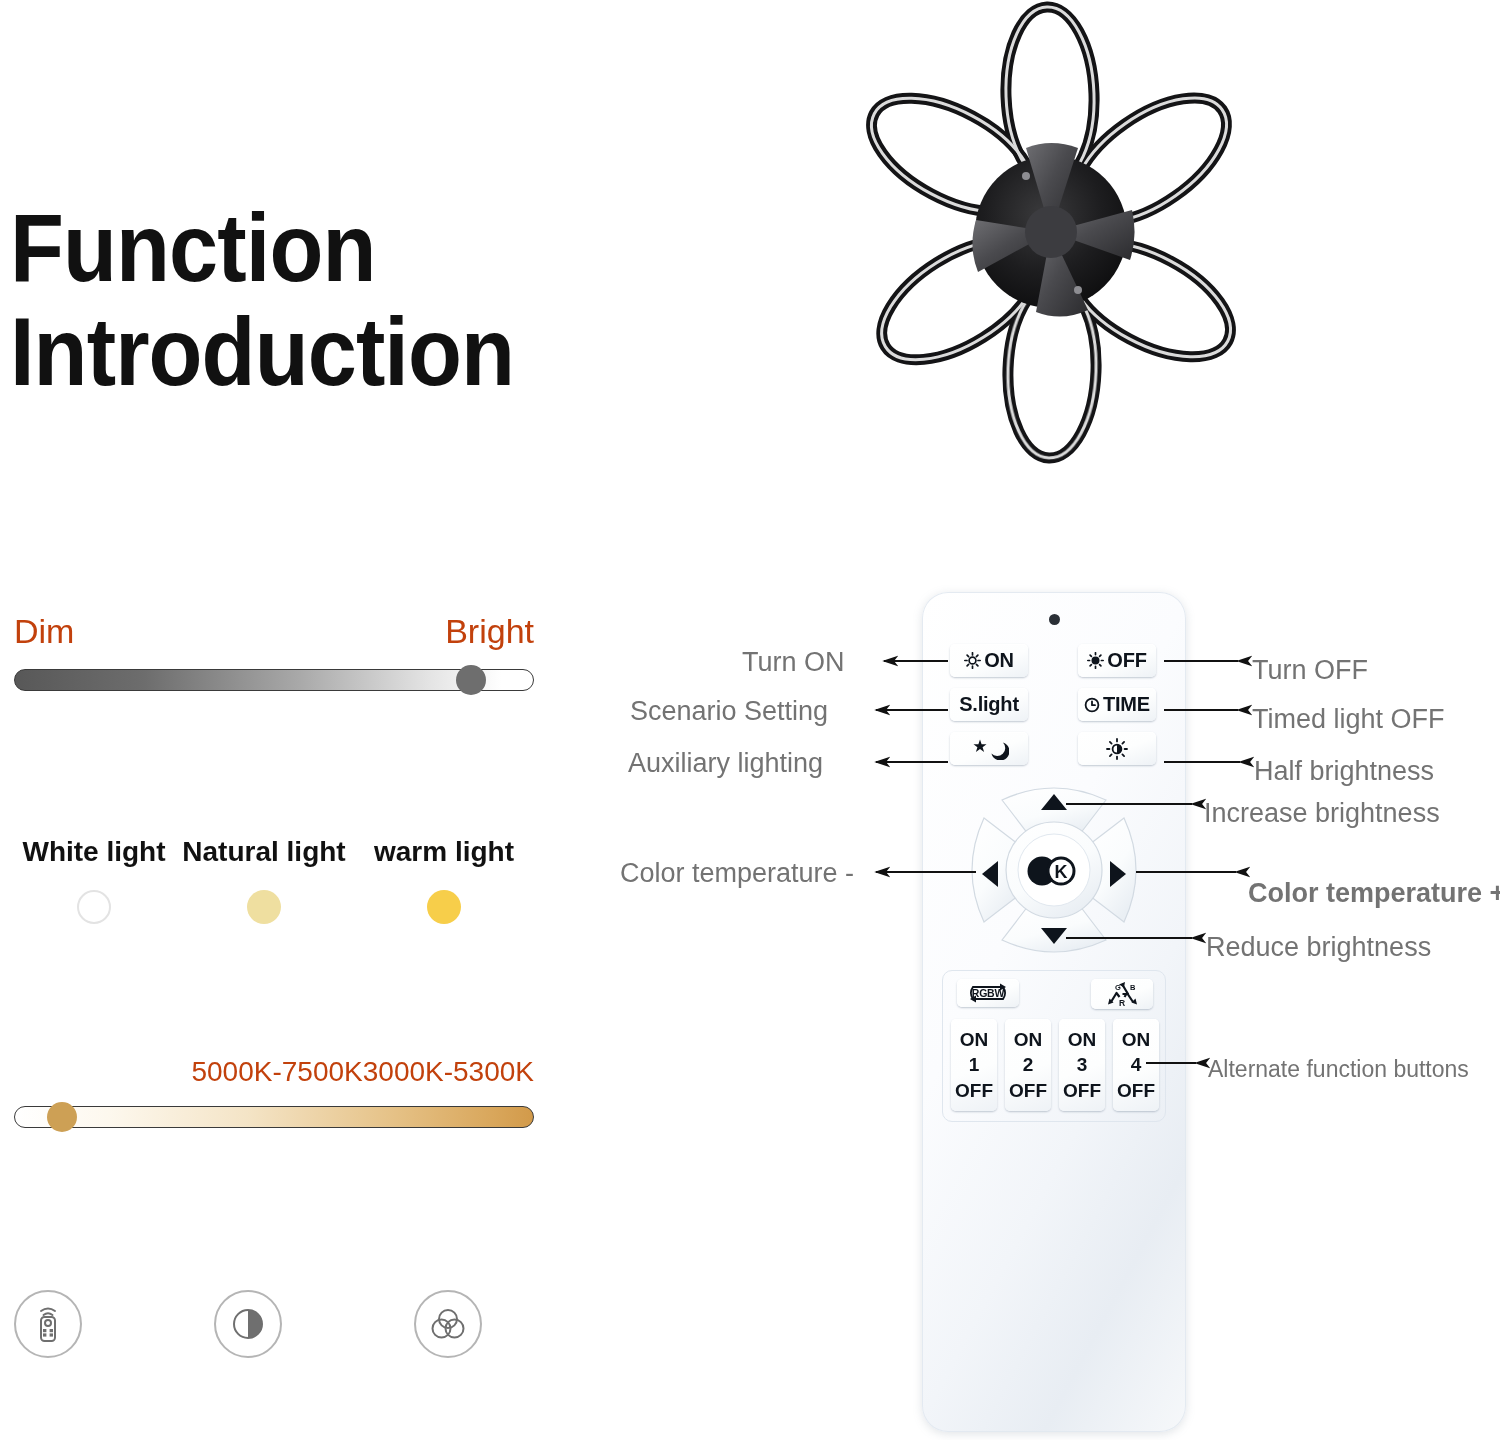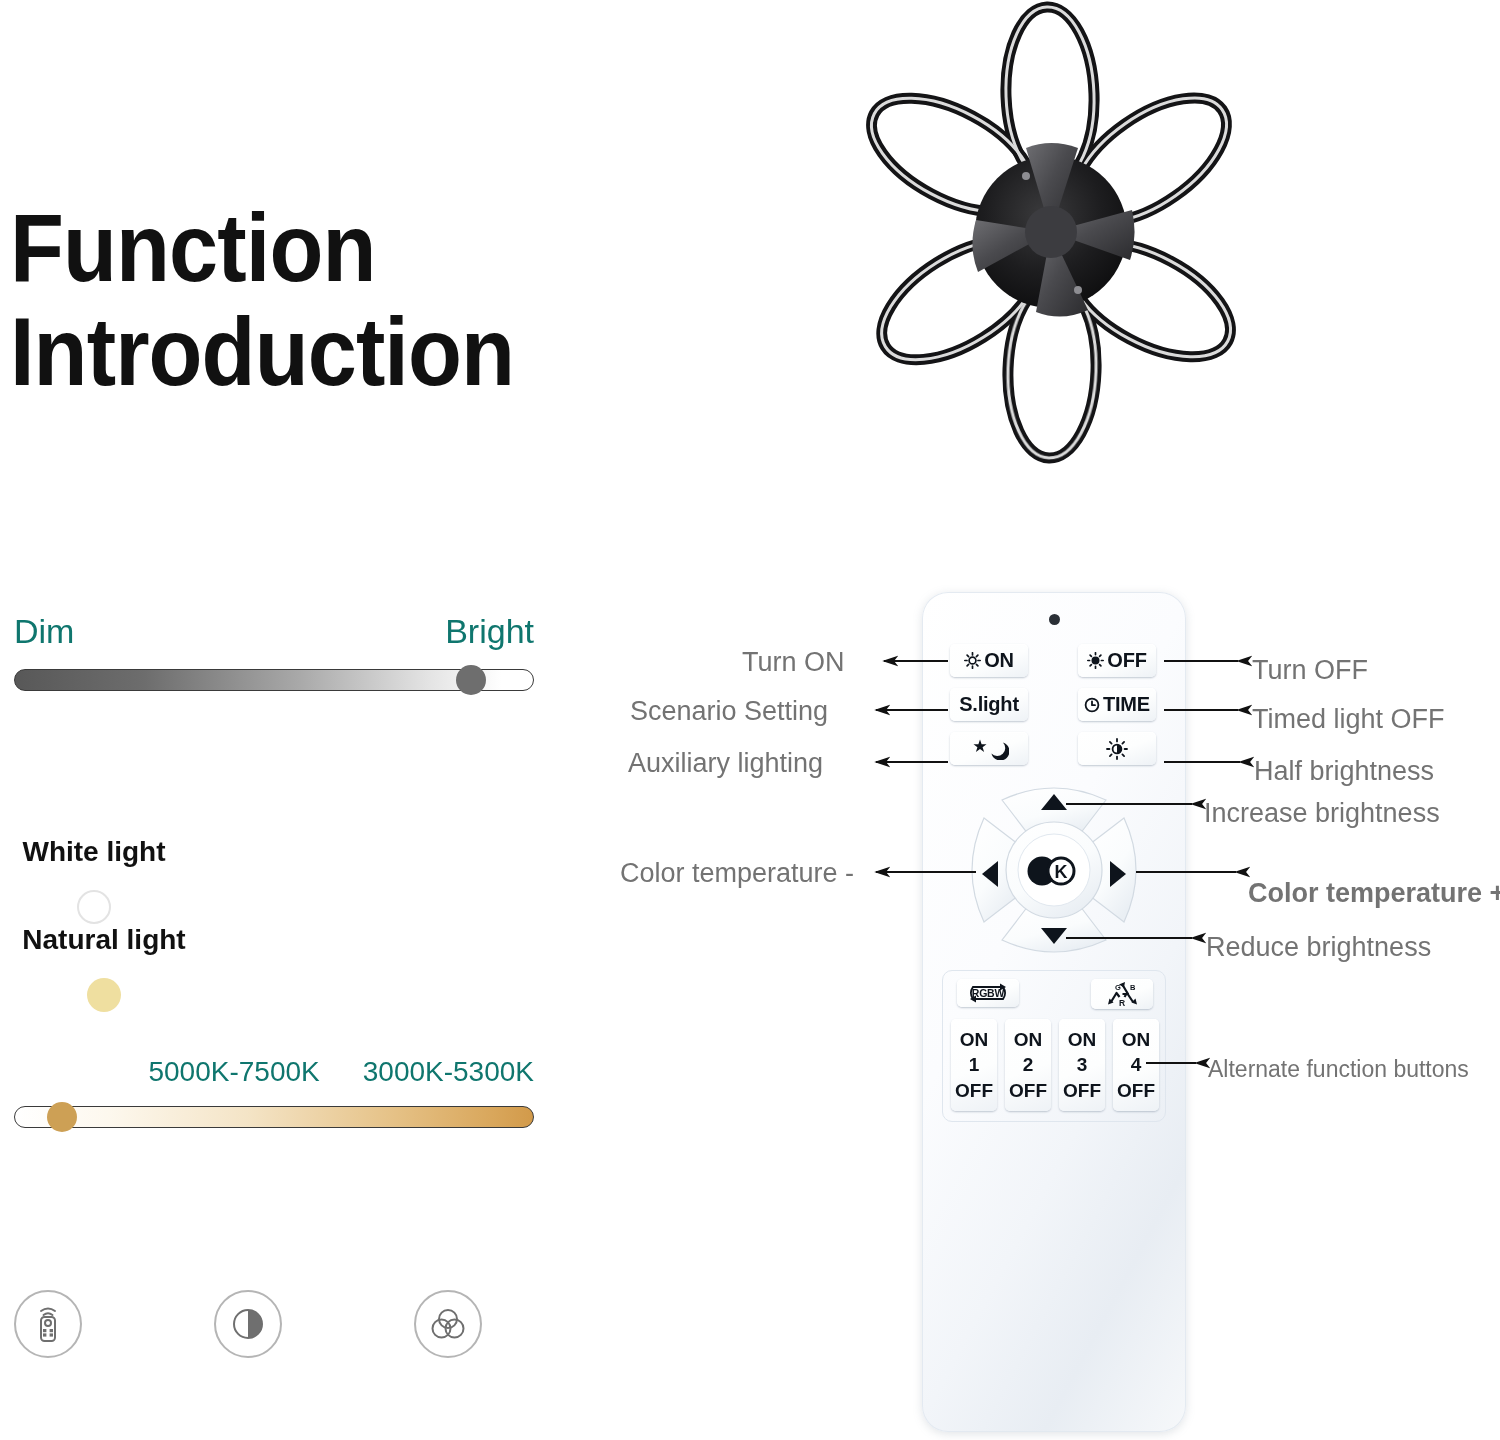--- a/index.html
+++ b/index.html
@@ -48,24 +48,23 @@
 
   
   .sec { position: absolute; }
 
   #brightness-section { left: 14px; top: 612px; width: 520px; }
   .slider-labels {
     display: flex;
     justify-content: space-between;
     align-items: baseline;
     font-size: 34px;
-    color: #0f766e;
+    color: #c2410c;
     margin-bottom: 18px;
     font-family: "Liberation Sans Narrow", "Liberation Sans", sans-serif;
-    gap: 43px;
   }
   .track {
     position: relative;
     height: 22px;
     border-radius: 11px;
     border: 1.5px solid #3a3a3a;
     box-sizing: border-box;
   }
   .track.bright {
     background: linear-gradient(to right, #585858 0%, #6d6d6d 25%, #a9a9a9 55%, #e4e4e4 80%, #ffffff 94%);
@@ -79,21 +78,21 @@
     width: 30px;
     height: 30px;
     border-radius: 50%;
     transform: translate(-50%, -50%);
   }
   .thumb.gray  { background: #6e6e6e; }
   .thumb.amber { background: #cda055; }
 
   
   #color-modes { left: 14px; top: 836px; width: 520px; }
-  .swatch-row { display: flex; flex-direction: column; }
+  .swatch-row { display: flex; }
   .swatch-col { flex: 0 0 auto; text-align: center; }
   .swatch-col.c1 { width: 160px; }
   .swatch-col.c2 { width: 180px; }
   .swatch-col.c3 { width: 180px; }
   .swatch-label {
     font-size: 28px;
     font-weight: bold;
     color: #111111;
     font-family: "Liberation Sans Narrow", "Liberation Sans", sans-serif;
     white-space: nowrap;
@@ -302,20 +301,24 @@
 <div class="sec" id="color-modes">
   <div class="swatch-row">
     <div class="swatch-col c1">
       <div class="swatch-label">White light</div>
       <div class="swatch-dot white"></div>
     </div>
     <div class="swatch-col c2">
       <div class="swatch-label">Natural light</div>
       <div class="swatch-dot natural"></div>
     </div>
+    <div class="swatch-col c3">
+      <div class="swatch-label">warm light</div>
+      <div class="swatch-dot warm"></div>
+    </div>
   </div>
 </div>
 
 <div class="sec" id="temp-section">
   <div class="slider-labels">
     <span>5000K-7500K</span>
     <span>3000K-5300K</span>
   </div>
   <div class="track temp">
     <div class="thumb amber" id="temp-thumb" style="left: 9%;"></div>

